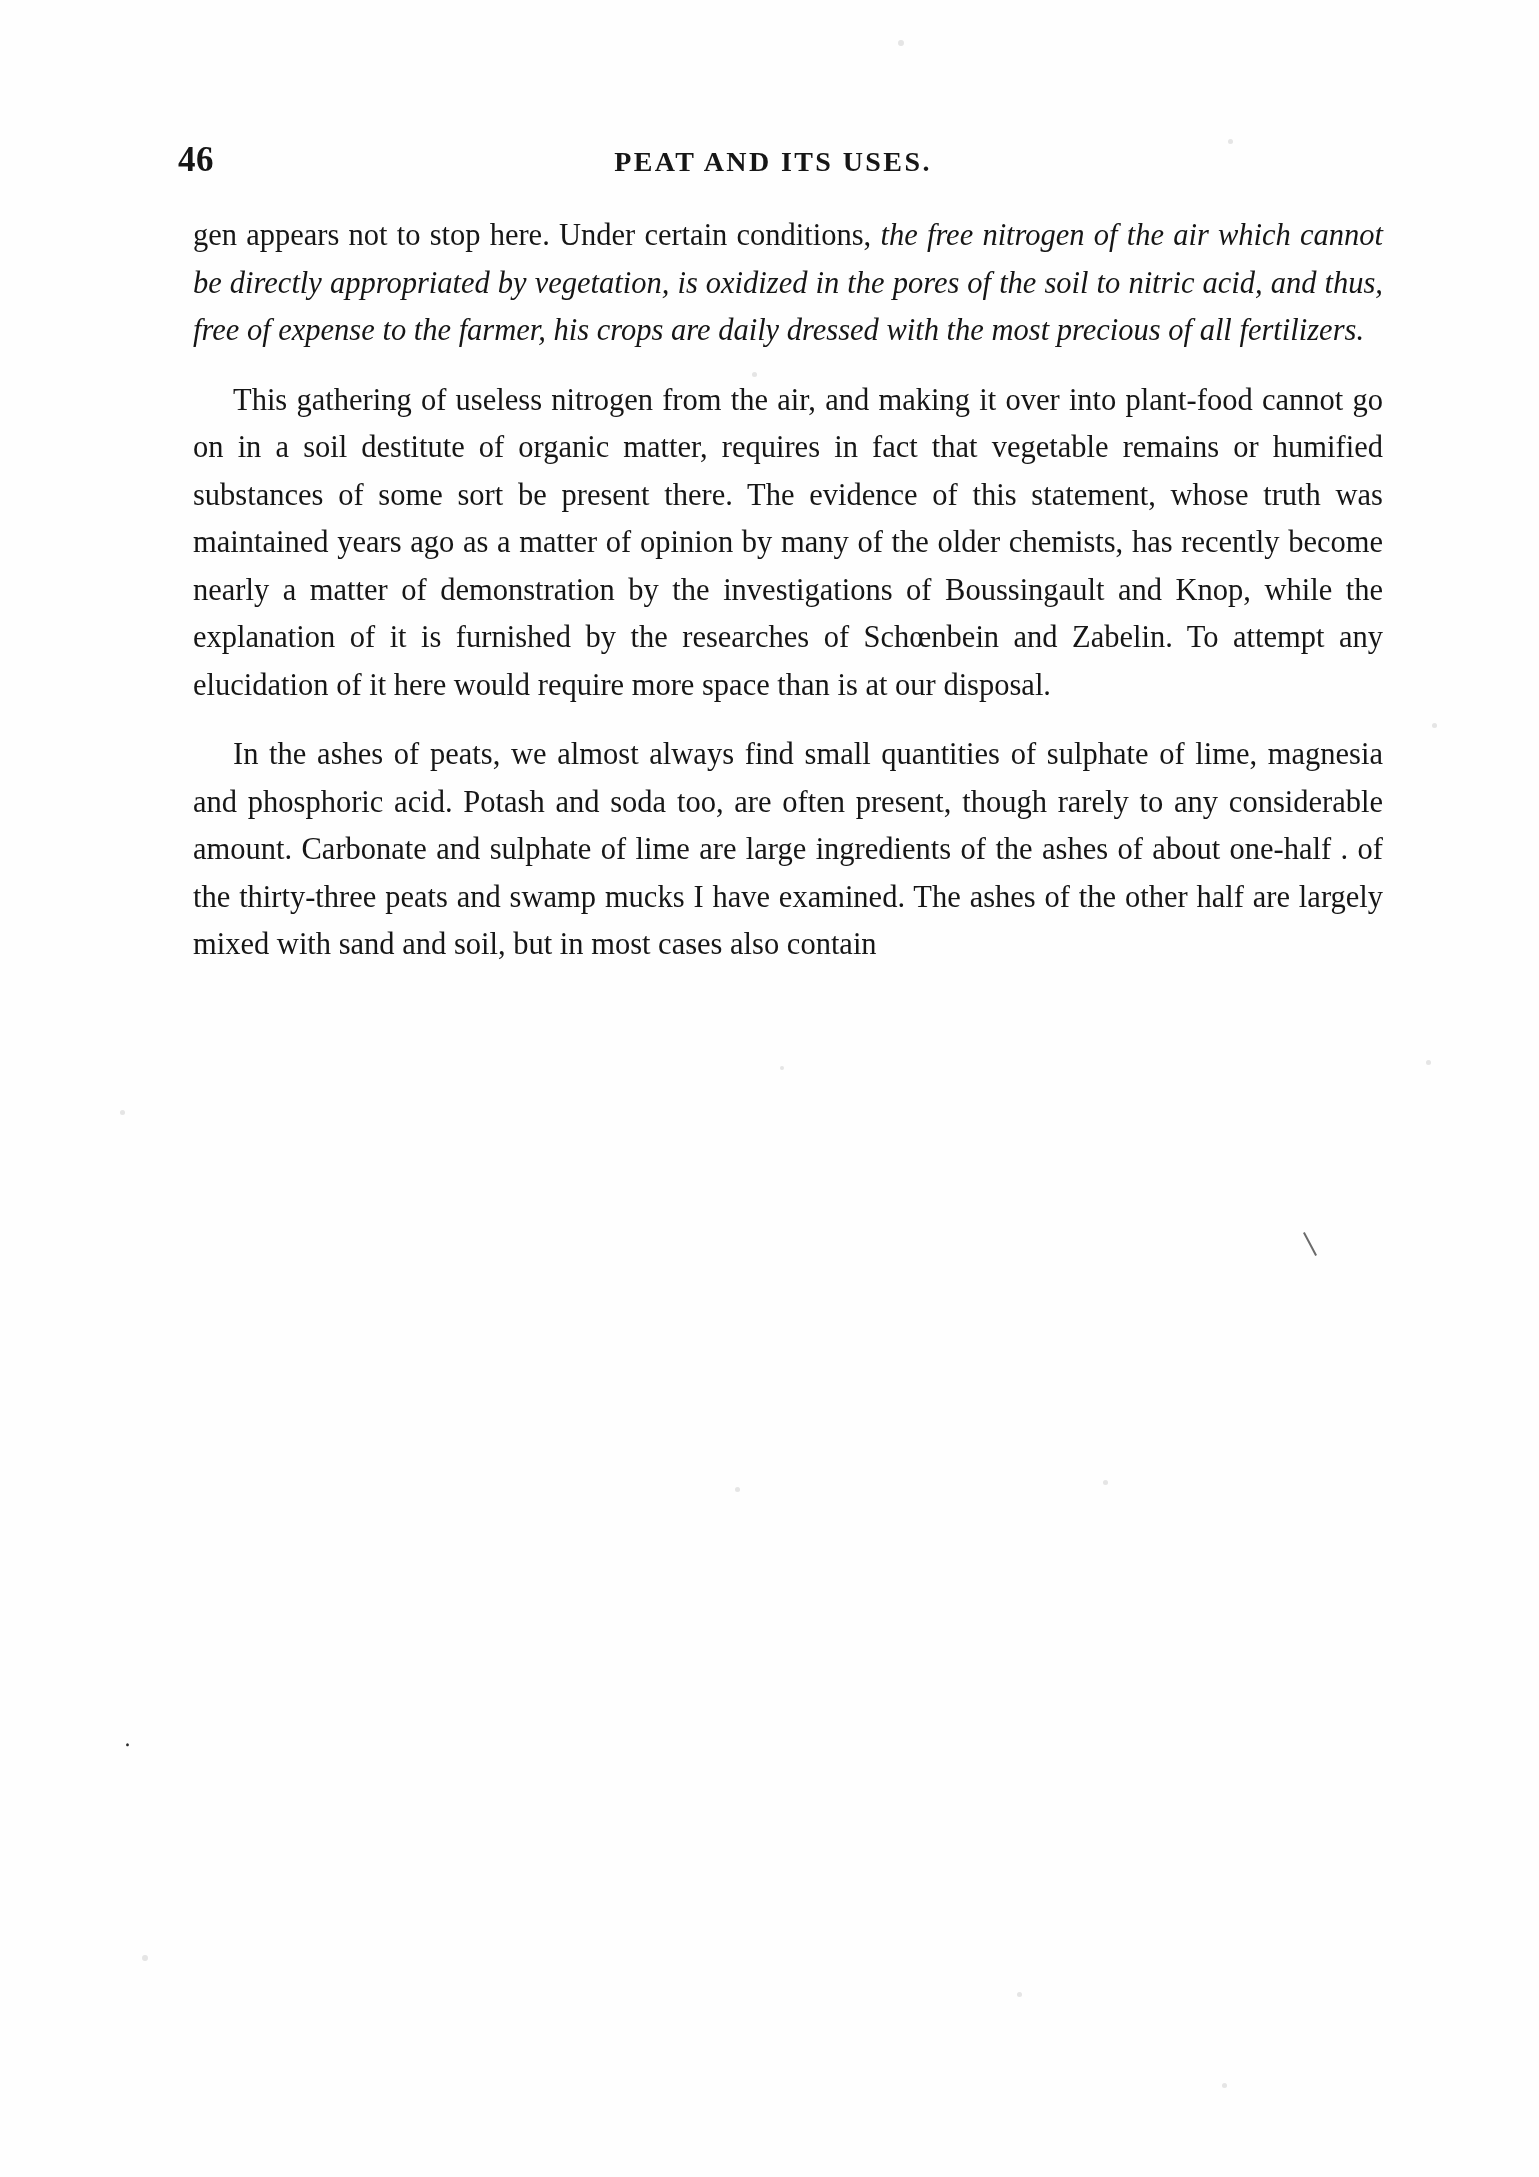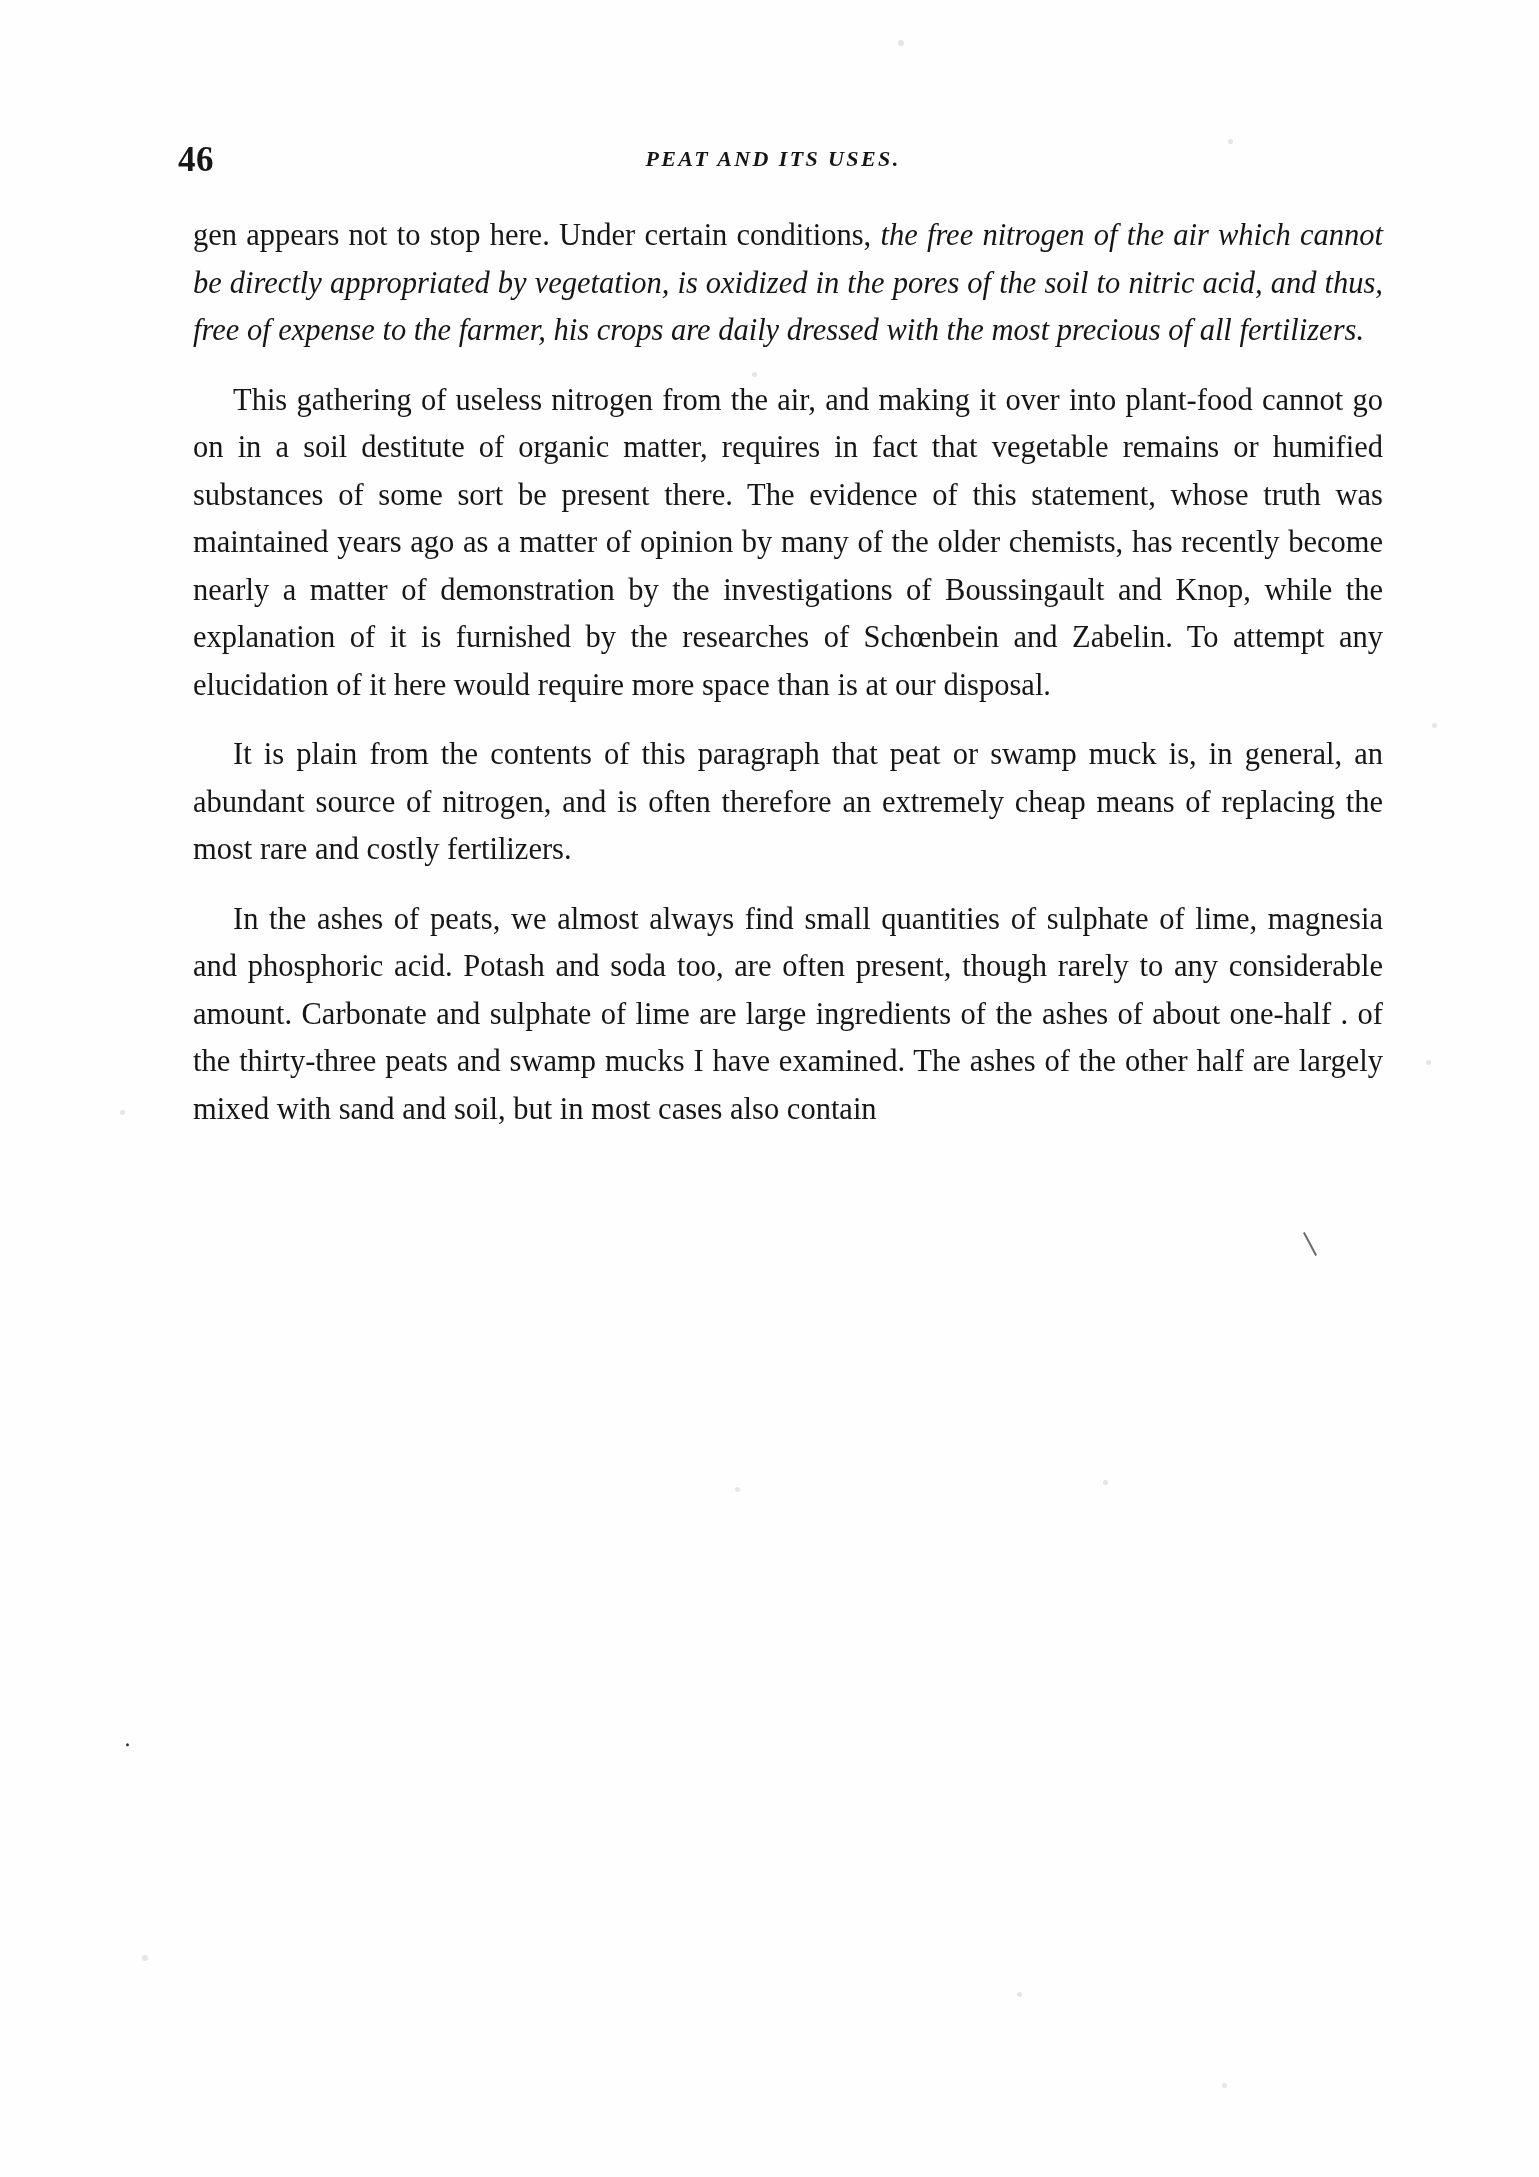--- a/index.html
+++ b/index.html
@@ -36,24 +36,23 @@
     font-size: 35px;
     font-weight: bold;
     letter-spacing: .5px;
   }
   .runhead {
     position: absolute;
     left: 0;
     top: 6px;
     width: 1190px;
     text-align: center;
-    font-size: 22px;
+    font-size: 28px;
     font-weight: bold;
     letter-spacing: 2.4px;
-    font-style: italic;
   }
   .body {
     position: absolute;
     top: 212px;
     left: 168px;
     width: 1190px;
     margin-left: 25px;
   }
   p.para {
     margin: 0 0 22px 0;
@@ -116,20 +115,19 @@
 
   <div class="mark-left">․</div>
   <div class="mark-right"></div>
 
   <div class="body">
 
     <p class="para first"><span>gen appears not  to stop here.   Under certain conditions,</span> <span class="it">the  free  nitrogen  of  the  air  which  cannot  be  directly appropriated  by  vegetation,  is  oxidized  in  the  pores  of the  soil  to  nitric  acid, and  thus,  free  of  expense  to  the farmer,  his  crops  are  daily  dressed  with  the most  precious  of  all  fertilizers.</span></p>
 
     <p class="para indent">This  gathering  of  useless  nitrogen  from  the  air,  and making  it  over into  plant-food cannot  go on in a  soil   destitute of  organic matter, requires in fact that  vegetable remains  or  humified  substances  of  some  sort  be  present there.    The  evidence  of  this  statement,  whose  truth  was maintained  years ago as a matter  of  opinion  by many of the  older  chemists,  has  recently become  nearly a matter of  demonstration  by  the  investigations  of  Boussingault and  Knop,  while  the  explanation  of  it  is  furnished  by the researches  of  Schœnbein  and  Zabelin.    To attempt  any elucidation of it  here  would require  more  space  than is at  our disposal.</p>
 
-    <p class="para indent">It  is  plain  from the contents  of this paragraph that peat or  swamp  muck is,  in general,  an abundant  source of  nitrogen,  and  is often   therefore an extremely  cheap  means of  replacing  the most rare and costly fertilizers.</p>
 
 
     <p class="para indent">In   the   ashes   of   peats, we  almost  always  find   small quantities  of  sulphate  of  lime,  magnesia  and  phosphoric acid.      Potash   and   soda   too, are  often   present,  though rarely to any  considerable  amount.   Carbonate  and  sulphate of lime are  large ingredients of the ashes of  about one-half . of  the  thirty-three  peats  and  swamp  mucks I have  examined.    The  ashes  of  the  other  half  are  largely mixed with sand and soil, but in  most  cases also contain</p>
 
   </div>
 
 </div>
 
 </body></html>

